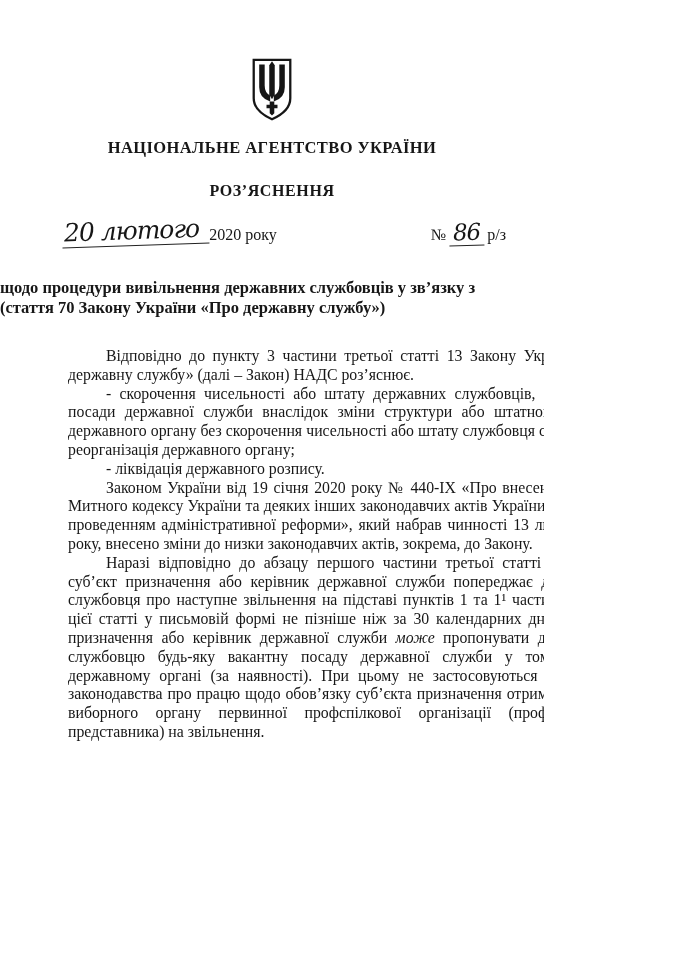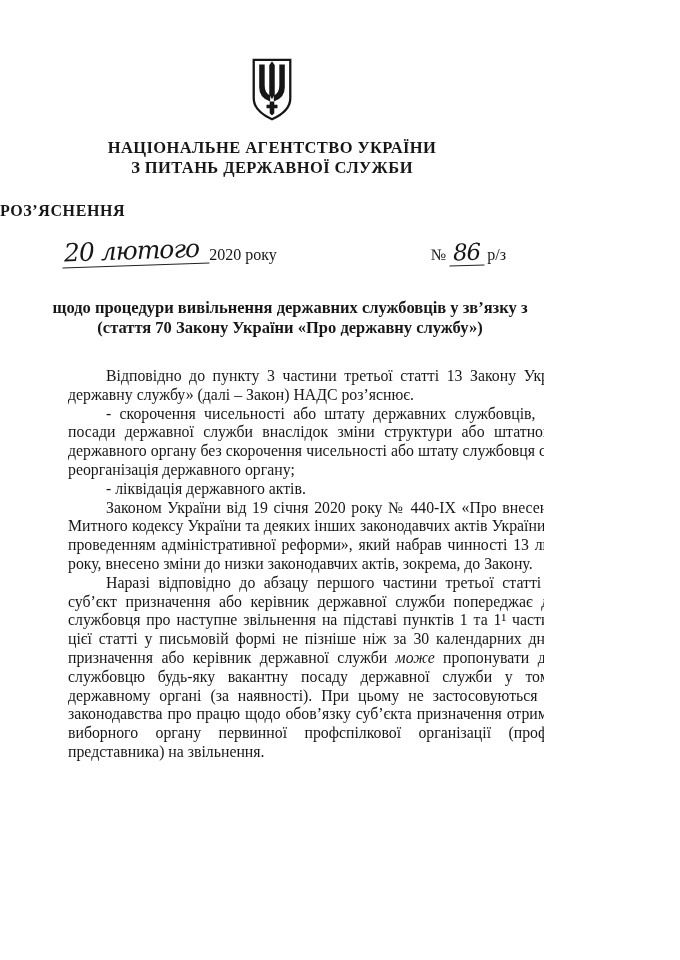--- a/index.html
+++ b/index.html
@@ -23,20 +23,21 @@
   .org-name {
     margin-top: 12px;
     text-align: center;
     font-weight: bold;
     font-size: 16.5px;
     line-height: 20px;
     letter-spacing: 0.4px;
   }
   .doc-type {
     margin-top: 24px;
+    text-align: center;
     font-weight: bold;
     font-size: 16px;
     letter-spacing: 0.6px;
   }
   .date-row {
     margin: 8px 38px 0 62px;
     height: 38px;
     display: flex;
     justify-content: space-between;
     align-items: flex-end;
@@ -57,21 +58,21 @@
   }
   .printed-part { padding-bottom: 2px; }
   .num-hw {
     font-size: 23px;
     padding: 0 4px 1px 4px;
     margin: 0 3px;
   }
   .doc-title {
     margin: 32px auto 0 auto;
     width: 580px;
-    text-align: center;
+    text-align: left;
     font-weight: bold;
     font-size: 16.5px;
     line-height: 19.5px;
   }
   .body-text {
     margin: 30px 0 0 68px;
     width: 552px;
     font-size: 15.8px;
     line-height: 18.8px;
     text-align: justify;
@@ -93,21 +94,20 @@
           <path d="M78 14 H66 V60 Q66 76 54 82 L54 95 Q78 88 78 64 Z"></path>
           <path d="M44 16 L50 7 L56 16 V80 L50 90 L44 80 Z"></path>
           <path d="M45 95 H55 V102 H62 V110 H55 V121 L50 126 L45 121 V110 H38 V102 H45 Z"></path>
         </g>
       </svg>
     </span>
   </div>
 
   <div class="org-name">
     <div>НАЦІОНАЛЬНЕ АГЕНТСТВО УКРАЇНИ</div>
-    <div>З ПИТАНЬ ДЕРЖАВНОЇ СЛУЖБИ</div>
   </div>
 
   <div class="doc-type">РОЗ’ЯСНЕННЯ</div>
 
   <div class="date-row">
     <div class="date-left">
       <span class="handwrite hw-underline">20 лютого</span>
       <span class="printed-part">2020 року</span>
     </div>
     <div class="num-right">
@@ -118,18 +118,18 @@
   </div>
 
   <div class="doc-title">
     <div>щодо процедури вивільнення державних службовців у зв’язку з</div>
     <div>(стаття 70 Закону України «Про державну службу»)</div>
   </div>
 
   <div class="body-text">
       <p class="par"><span>Відповідно до пункту 3 частини третьої статті 13 Закону України «Про державну службу» (далі – Закон) НАДС роз’яснює.</span></p>
       <p class="par"><span>- скорочення чисельності або штату державних службовців, скорочення посади державної служби внаслідок зміни структури або штатного розпису державного органу без скорочення чисельності або штату службовця службовців, реорганізація державного органу;</span></p>
-      <p class="par"><span>- ліквідація державного актів.</span></p>
+      <p class="par"><span>- ліквідація державного розпису.</span></p>
       <p class="par"><span>Законом України від 19 січня 2020 року № 440-IX «Про внесення змін до Митного кодексу України та деяких інших законодавчих актів України у зв’язку з проведенням адміністративної реформи», який набрав чинності 13 лютого 2020 року, внесено зміни до низки законодавчих актів, зокрема, до Закону.</span></p>
       <p class="par"><span>Наразі відповідно до абзацу першого частини третьої статті 87 Закону суб’єкт призначення або керівник державної служби попереджає державного службовця про наступне звільнення на підставі пунктів 1 та 1¹ частини першої цієї статті у письмовій формі не пізніше ніж за 30 календарних днів. Суб’єкт призначення або керівник державної служби </span><span class="it">може</span><span> пропонувати державному службовцю будь-яку вакантну посаду державної служби у тому самому державному органі (за наявності). При цьому не застосовуються положення законодавства про працю щодо обов’язку суб’єкта призначення отримання згоди виборного органу первинної профспілкової організації (профспілкового представника) на звільнення.</span></p>
     </div>
 
 </div>
 
 </body></html>

